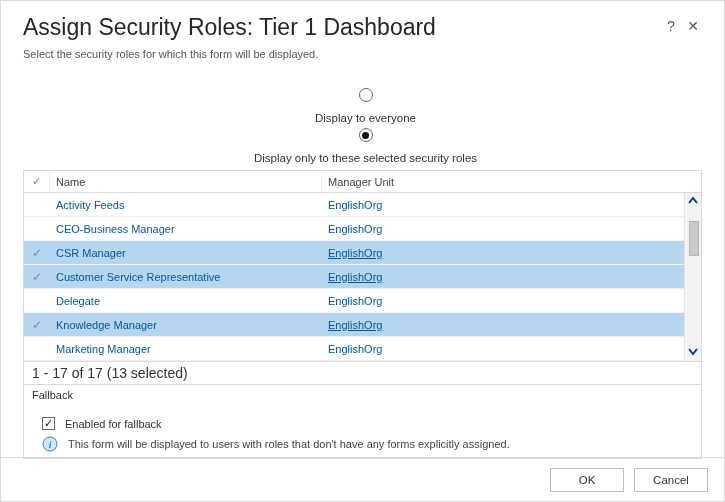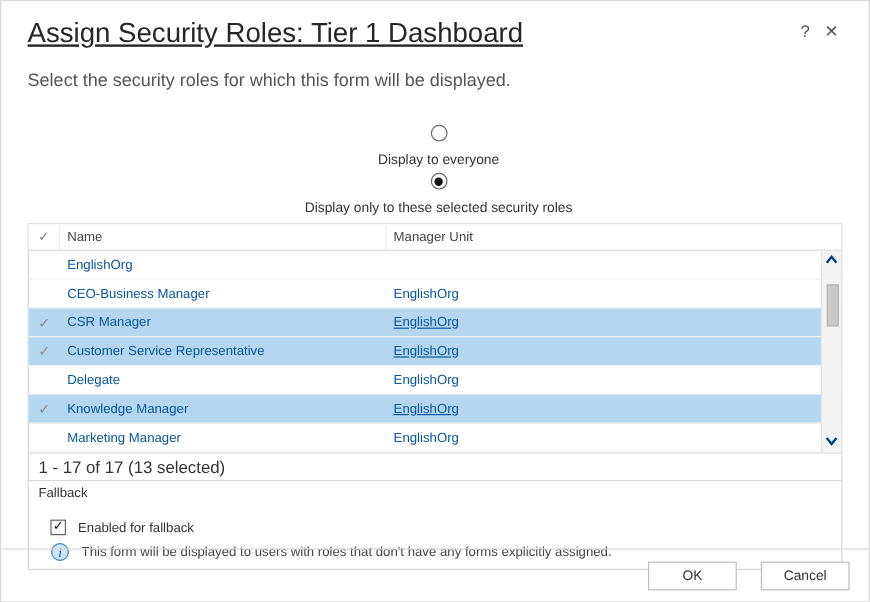--- a/index.html
+++ b/index.html
@@ -21,41 +21,40 @@
     display: flex;
     align-items: flex-start;
     justify-content: space-between;
   }
   .title {
     font-size: 23px;
     font-weight: 300;
     color: #262626;
     margin: 2px 0 0 0;
     line-height: 1.1;
-    text-decoration: underline;
   }
   .header-icons {
     display: flex;
     gap: 4px;
     margin-top: 4px;
     color: #555;
   }
   .header-icons .hicon {
     width: 18px;
     height: 18px;
     display: flex;
     align-items: center;
     justify-content: center;
     font-size: 14px;
     cursor: pointer;
   }
   .subtitle {
-    font-size: 15px;
+    font-size: 11px;
     color: #555;
-    margin-top: 19px;
+    margin-top: 8px;
   }
   .radio-block {
     margin-top: 28px;
     margin-left: 6px;
   }
   .radio-row {
     display: flex;
     align-items: center;
     gap: 10px;
     margin-bottom: 4px;
@@ -219,21 +218,21 @@
     position: absolute;
     bottom: 0;
     left: 0;
     right: 0;
     height: 44px;
     border-top: 1px solid #d9d9d9;
     display: flex;
     align-items: center;
     justify-content: flex-end;
     padding: 0 16px;
-    gap: 20px;
+    gap: 10px;
   }
   .btn {
     min-width: 74px;
     height: 24px;
     border: 1px solid #bfbfbf;
     background: #fff;
     font-size: 11.5px;
     color: #333;
     display: flex;
     align-items: center;
@@ -270,20 +269,21 @@
 
   <div class="grid-wrap">
     <div class="grid-header">
       <div class="head-check">✓</div>
       <div>Name</div>
       <div>Manager Unit</div>
     </div>
     <div class="grid-body" id="grid-body">
       <div class="grid-row">
           <div class="cell-check"></div>
+          <div class="cell-name">Activity Feeds</div>
           <div class="cell-bu">EnglishOrg</div>
         </div>
         <div class="grid-row">
           <div class="cell-check"></div>
           <div class="cell-name">CEO-Business Manager</div>
           <div class="cell-bu">EnglishOrg</div>
         </div>
         <div class="grid-row selected">
           <div class="cell-check">✓</div>
           <div class="cell-name">CSR Manager</div>

